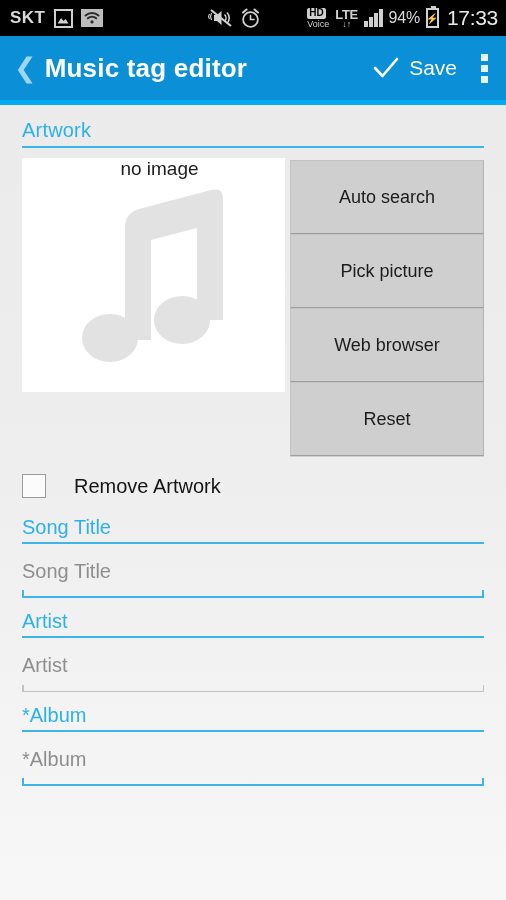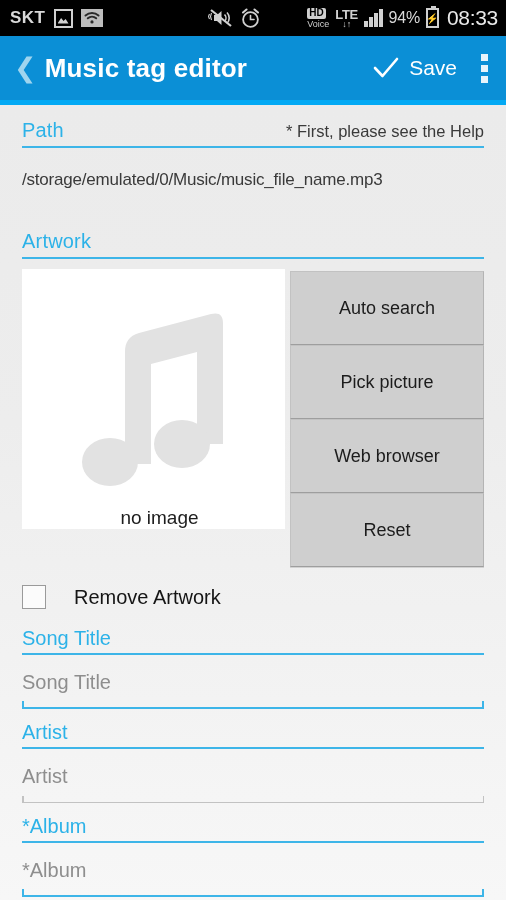--- a/index.html
+++ b/index.html
@@ -126,22 +126,22 @@
   .sec-note { color: #3a3a3a; font-size: 16.5px; padding-bottom:1px; }
   .sec-rule { height: 2px; background: #3db5e8; width: 100%; }
 
   .path-value {
     font-size: 17px; color: #3a3a3a; padding: 22px 0 26px 0; letter-spacing:-.2px;
   }
 
   
   .artwork-row { display:flex; margin-top: 10px; }
   .art-box {
-    width: 263px; height: 260px; background:#fff;
-    display:flex; align-items:flex-end; justify-content:center;
+    width: 263px; height: 234px; background:#fff;
+    display:flex; align-items:flex-start; justify-content:center;
     position:relative;
     padding-left:12px;
   }
   .note-wrap { position:absolute; inset:0; display:flex; align-items:center; justify-content:center;}
   .no-image-label {
     position: relative; z-index: 3;
     font-size: 19px; color: #1d1d1d;
   }
   .art-buttons {
     flex:1 1 auto; margin-left: 5px;
@@ -232,21 +232,21 @@
       <span class="lte-a">↓↑</span>
     </span>
     <span class="bars">
         <i></i>
         <i></i>
         <i></i>
         <i></i>
       </span>
     <span class="sb-battpct">94%</span>
     <span class="sb-batt"></span>
-    <span class="sb-clock">08:33</span>
+    <span class="sb-clock">17:33</span>
   </div>
 </div>
 
 <div class="appbar">
   <span class="back-chevron">❮</span>
   <span class="appbar-title">Music tag editor</span>
   <span class="appbar-spacer"></span>
   <span class="save-group">
     <span class="check-icon">
       <svg width="30" height="26" viewBox="0 0 30 26">
@@ -258,28 +258,20 @@
   <span class="overflow">
       <i></i>
       <i></i>
       <i></i>
     </span>
 </div>
 <div class="appbar-underline"></div>
 
 <div class="content">
 
-  <div class="section">
-    <div class="sec-head">
-      <span class="sec-title">Path</span>
-      <span class="sec-note">* First, please see the Help</span>
-    </div>
-    <div class="sec-rule"></div>
-    <div class="path-value">/storage/emulated/0/Music/music_file_name.mp3</div>
-  </div>
 
   <div class="section">
     <div class="sec-head">
       <span class="sec-title">Artwork</span>
     </div>
     <div class="sec-rule"></div>
 
     <div class="artwork-row">
       <div class="art-box">
         <span class="note-wrap">

